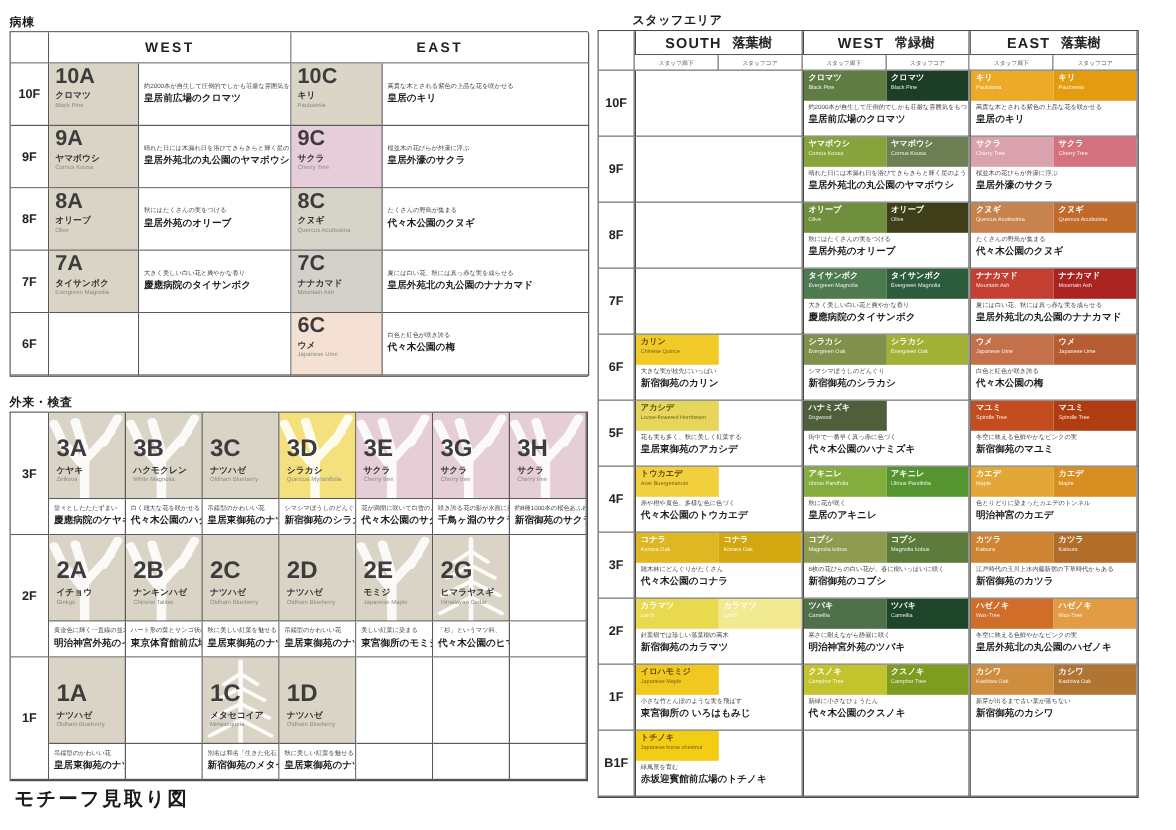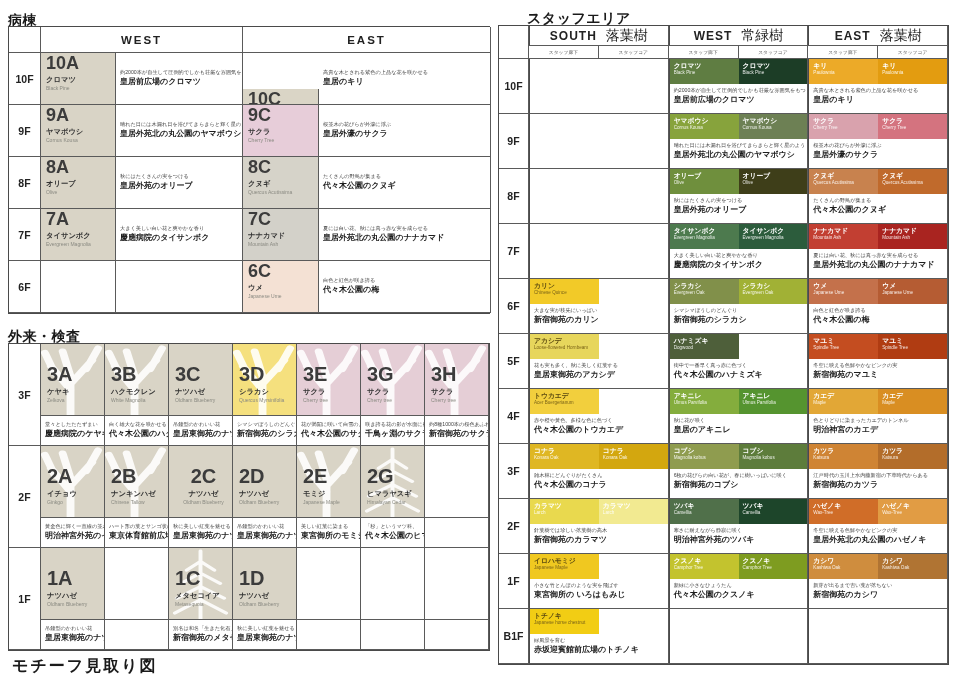--- a/index.html
+++ b/index.html
@@ -1,17 +1,17 @@
 <!DOCTYPE html>
 <html><head>
 <meta charset="utf-8">
 <style>
 *{margin:0;padding:0;box-sizing:border-box}
 html,body{width:980px;height:692px;background:#fff;font-family:"Liberation Sans","DejaVu Sans",sans-serif;position:relative;overflow:hidden;color:#222}
-.sec-label{position:absolute;font-size:14px;font-weight:bold;color:#1a1a1a;letter-spacing:.5px}
+.sec-label{position:absolute;font-size:10px;font-weight:bold;color:#1a1a1a;letter-spacing:.5px}
 .grid{position:absolute;display:grid;border:1.5px solid #4a4a4a;background:#fff}
 .cell{border-right:1px solid #5a5a5a;border-bottom:1px solid #5a5a5a;position:relative;overflow:hidden;background:#fff}
 .head{grid-column:span 2;display:flex;align-items:center;justify-content:center;font-weight:bold;font-size:11.5px;letter-spacing:2px;color:#222}
 .floor{display:flex;align-items:center;justify-content:center;font-weight:bold;font-size:10.5px;color:#222}
 .rowspan2{grid-row:span 2}
 
 .tile{background:#d9d4c6}
 .tile-label{position:relative;z-index:2;padding:1px 5px}
 .tile-code{font-size:18px;font-weight:bold;color:#3c3c3c;line-height:1.05}
 .tile-jp{font-size:7.3px;font-weight:bold;color:#333;margin-top:2px;white-space:nowrap}
@@ -22,21 +22,21 @@
 .pat-dots{background-image:radial-gradient(rgba(255,255,255,.95) 2.2px,rgba(255,255,255,0) 2.9px),radial-gradient(rgba(255,255,255,.8) 1.4px,rgba(255,255,255,0) 2px);background-size:15px 15px,9px 9px;background-position:0 0,5px 7px}
 .pat-needles{background-image:repeating-linear-gradient(45deg,rgba(255,255,255,.85) 0 1.5px,rgba(255,255,255,0) 1.5px 9px),repeating-linear-gradient(-45deg,rgba(255,255,255,.7) 0 1.5px,rgba(255,255,255,0) 1.5px 11px)}
 .pat-lines{background-image:repeating-linear-gradient(90deg,rgba(255,255,255,.9) 0 2px,rgba(255,255,255,0) 2px 7px)}
 
 .desc{padding:3px 4px;display:flex;flex-direction:column;justify-content:center}
 .d1{font-size:5.2px;color:#444;line-height:1.45;white-space:nowrap}
 .d2{font-size:8px;font-weight:bold;color:#1d1d1d;line-height:1.35;white-space:nowrap}
 
 .ghead{grid-column:span 2;display:flex;align-items:center;justify-content:center;gap:9px;border-left:1.5px solid #4a4a4a}
 .gname{font-size:12px;font-weight:bold;letter-spacing:1px}
-.gtype{font-size:14px;font-weight:normal}
+.gtype{font-size:11px;font-weight:bold}
 .subhead{font-size:4.8px;color:#555;display:flex;align-items:center;justify-content:center;white-space:nowrap}
 .gcell{grid-column:span 2;border-left:1.5px solid #4a4a4a;display:flex;flex-direction:column}
 .band{display:flex;height:25px;flex:none}
 .half{flex:1;padding:3px 4px;overflow:hidden}
 .bjp{font-size:6.8px;font-weight:bold;color:#fff;line-height:1.25;white-space:nowrap}
 .ben{font-size:4.6px;color:rgba(255,255,255,.88);white-space:nowrap}
 .darktext .bjp{color:#5b4a10}.darktext .ben{color:#7c6518}
 .gdesc{padding:3px 4px}
 #page-title{position:absolute;left:12px;top:656px;font-size:16px;font-weight:bold;letter-spacing:2px;color:#1a1a1a}
 </style>
@@ -53,21 +53,21 @@
       <div class="tile-label">
         <div class="tile-code">10A</div>
         <div class="tile-jp">クロマツ</div>
         <div class="tile-en">Black Pine</div>
       </div>
     </div>
     <div class="cell desc">
       <div class="d1">約2000本が自生して圧倒的でしかも荘厳な雰囲気をもつ</div>
       <div class="d2">皇居前広場のクロマツ</div>
     </div>
-    <div class="cell tile pat-dots" style="background: rgb(218, 213, 198); margin-top: 36px;">
+    <div class="cell tile pat-dots" style="background: rgb(218, 213, 198);">
       <div class="tile-label">
         <div class="tile-code">10C</div>
         <div class="tile-jp">キリ</div>
         <div class="tile-en">Paulownia</div>
       </div>
     </div>
     <div class="cell desc">
       <div class="d1">高貴な木とされる紫色の上品な花を咲かせる</div>
       <div class="d2">皇居のキリ</div>
     </div>
@@ -268,21 +268,21 @@
     <div class="cell tile otile" style="background: rgb(217, 212, 198);">
       <svg viewBox="0 0 64 96" preserveAspectRatio="none" class="tile-svg">
         <path d="M30 96 L30 44 M30 62 L10 30 M30 54 L52 22 M14 40 L4 12 M46 34 L58 6 M30 44 L22 10" stroke="rgba(255,255,255,.88)" stroke-width="8" fill="none" stroke-linecap="round"></path>
       </svg>
       <div class="tile-label">
         <div class="tile-code">2B</div>
         <div class="tile-jp">ナンキンハゼ</div>
         <div class="tile-en">Chinese Tallow</div>
       </div>
     </div>
-    <div class="cell tile pat-lines otile" style="background: rgb(217, 212, 198); text-align: center;">
+    <div class="cell tile pat-lines otile" style="background: rgb(217, 212, 198);">
       <div class="tile-label">
         <div class="tile-code">2C</div>
         <div class="tile-jp">ナツハゼ</div>
         <div class="tile-en">Oldham Blueberry</div>
       </div>
     </div>
     <div class="cell tile pat-lines otile" style="background: rgb(217, 212, 198);">
       <div class="tile-label">
         <div class="tile-code">2D</div>
         <div class="tile-jp">ナツハゼ</div>

